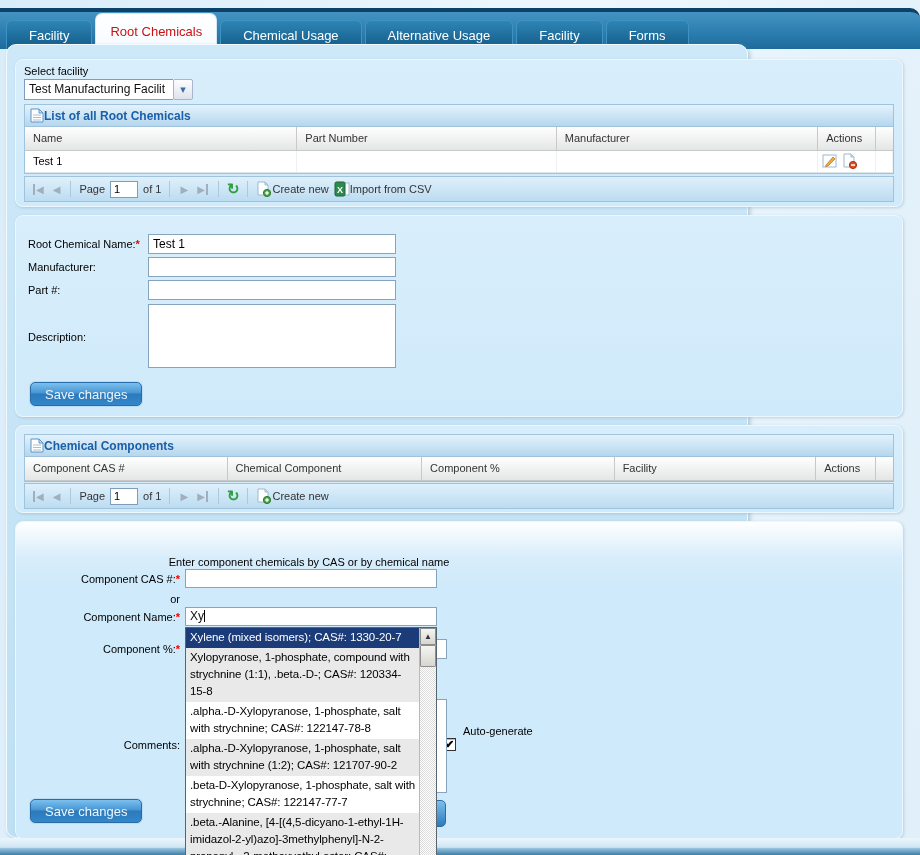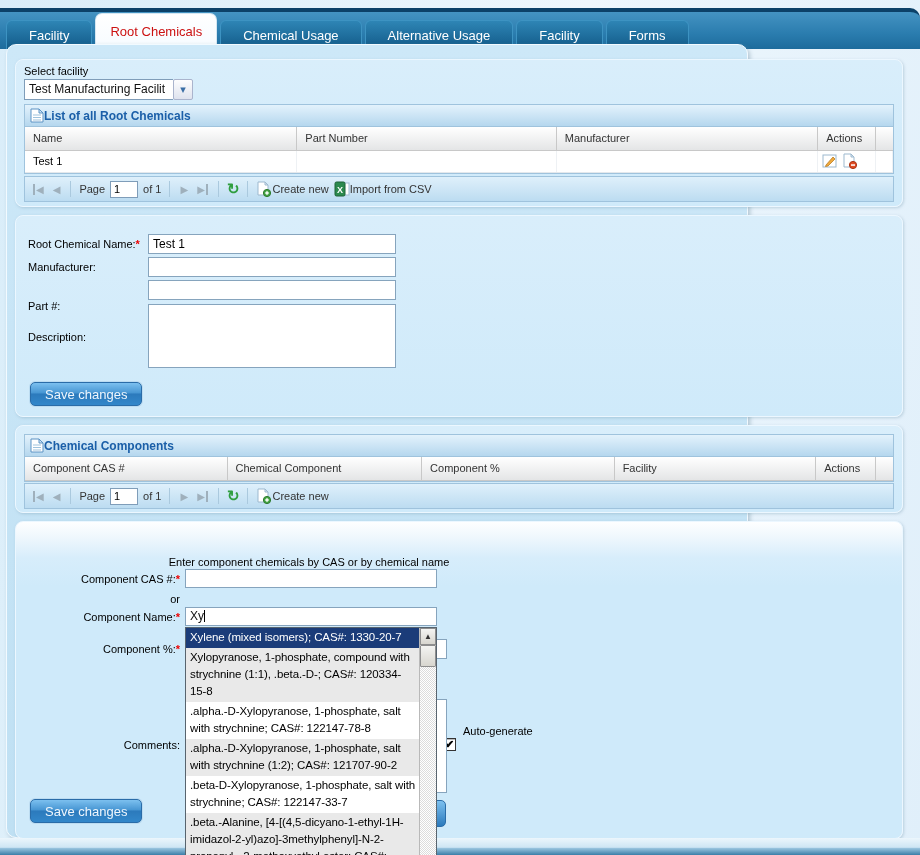--- a/index.html
+++ b/index.html
@@ -247,21 +247,21 @@
       </div>
     </div>
 
     <div class="panel" id="panel-rootform">
       <div class="flabel" style="left:12px; top:22px;">
         <span>Root Chemical Name:</span><span class="req">*</span>
       </div>
       <input class="tinput" style="left: 132px; top: 18px; width: 248px; height: 20px;" value="Test 1">
       <div class="flabel" style="left:12px; top:45px;">Manufacturer:</div>
       <input class="tinput" style="left: 132px; top: 41px; width: 248px; height: 20px;" value="">
-      <div class="flabel" style="left:12px; top:84px;">Part #:</div>
+      <div class="flabel" style="left:12px; top:68px;">Part #:</div>
       <input class="tinput" style="left: 132px; top: 64px; width: 248px; height: 20px;" value="">
       <div class="flabel" style="left:12px; top:115px;">Description:</div>
       <textarea class="tarea" style="left: 132px; top: 88px; width: 248px; height: 64px;"></textarea>
       <button class="btn-save" style="left:14px; top:166px;">Save changes</button>
     </div>
 
     <div class="panel" id="panel-components">
       <div class="grid" style="top:8px;">
         <div class="ghead">
           <svg class="i14" viewBox="0 0 14 15">
@@ -341,21 +341,21 @@
       <div class="hidden-btn"></div>
 
       <button class="btn-save" style="left:14px; top:277px; z-index:6;">Save changes</button>
 
       <div class="dropdown">
         <div class="dd-items">
           <div class="dd-item selected">Xylene (mixed isomers); CAS#: 1330-20-7</div>
           <div class="dd-item alt">Xylopyranose, 1-phosphate, compound with strychnine (1:1), .beta.-D-; CAS#: 120334-15-8</div>
           <div class="dd-item">.alpha.-D-Xylopyranose, 1-phosphate, salt with strychnine; CAS#: 122147-78-8</div>
           <div class="dd-item alt">.alpha.-D-Xylopyranose, 1-phosphate, salt with strychnine (1:2); CAS#: 121707-90-2</div>
-          <div class="dd-item">.beta-D-Xylopyranose, 1-phosphate, salt with strychnine; CAS#: 122147-33-7</div>
+          <div class="dd-item">.beta-D-Xylopyranose, 1-phosphate, salt with strychnine; CAS#: 122147-77-7</div>
           <div class="dd-item alt">.beta.-Alanine, [4-[(4,5-dicyano-1-ethyl-1H-imidazol-2-yl)azo]-3methylphenyl]-N-2-propenyl-, 2-methoxyethyl ester; CAS#:</div>
         </div>
         <div class="dd-scroll">
           <div class="dd-up">▲</div>
           <div class="dd-thumb"></div>
         </div>
       </div>
     </div>
   </div>
 

